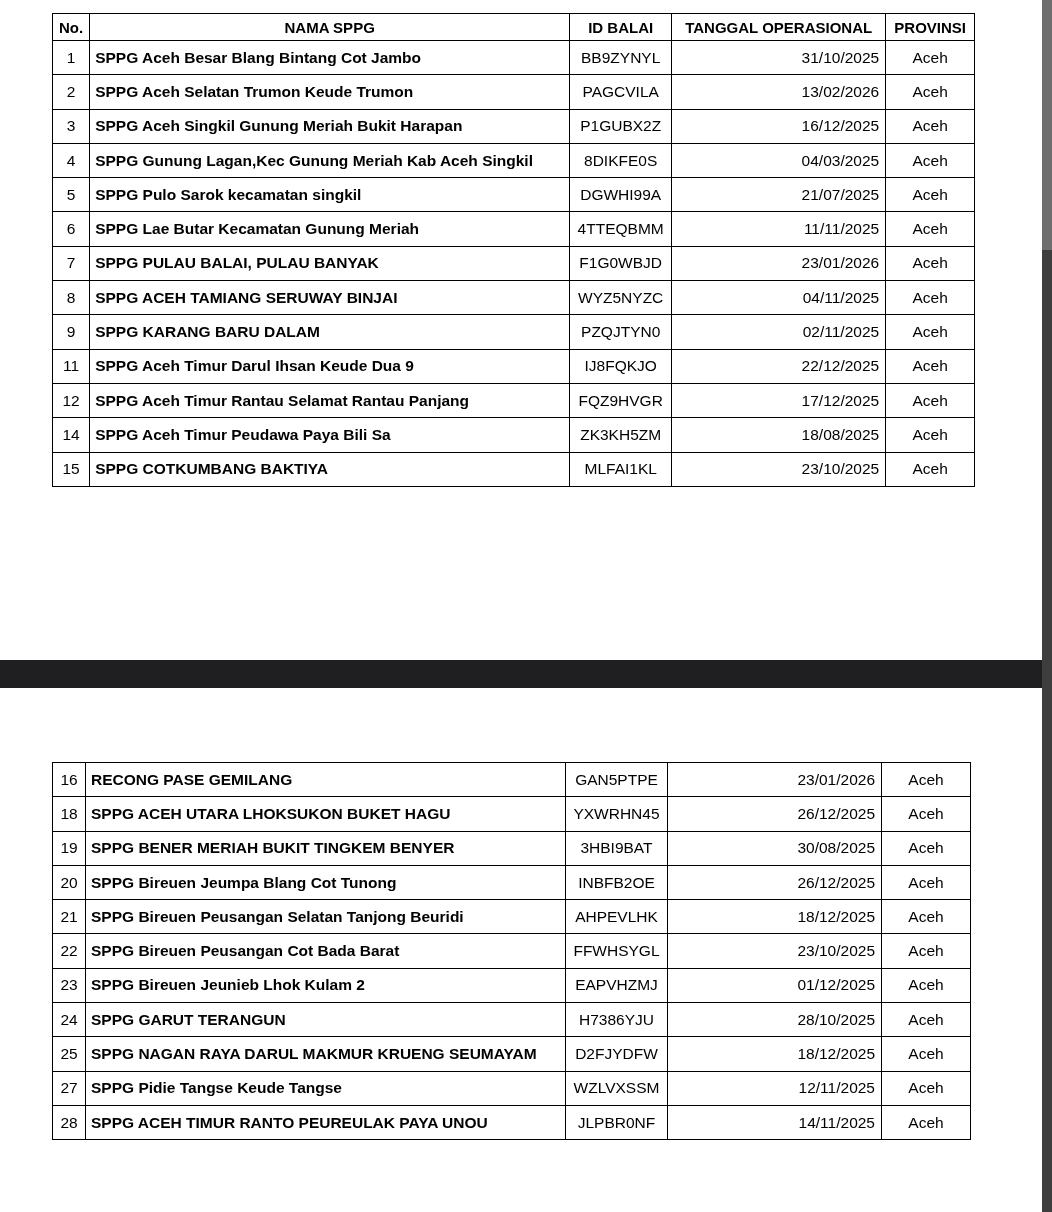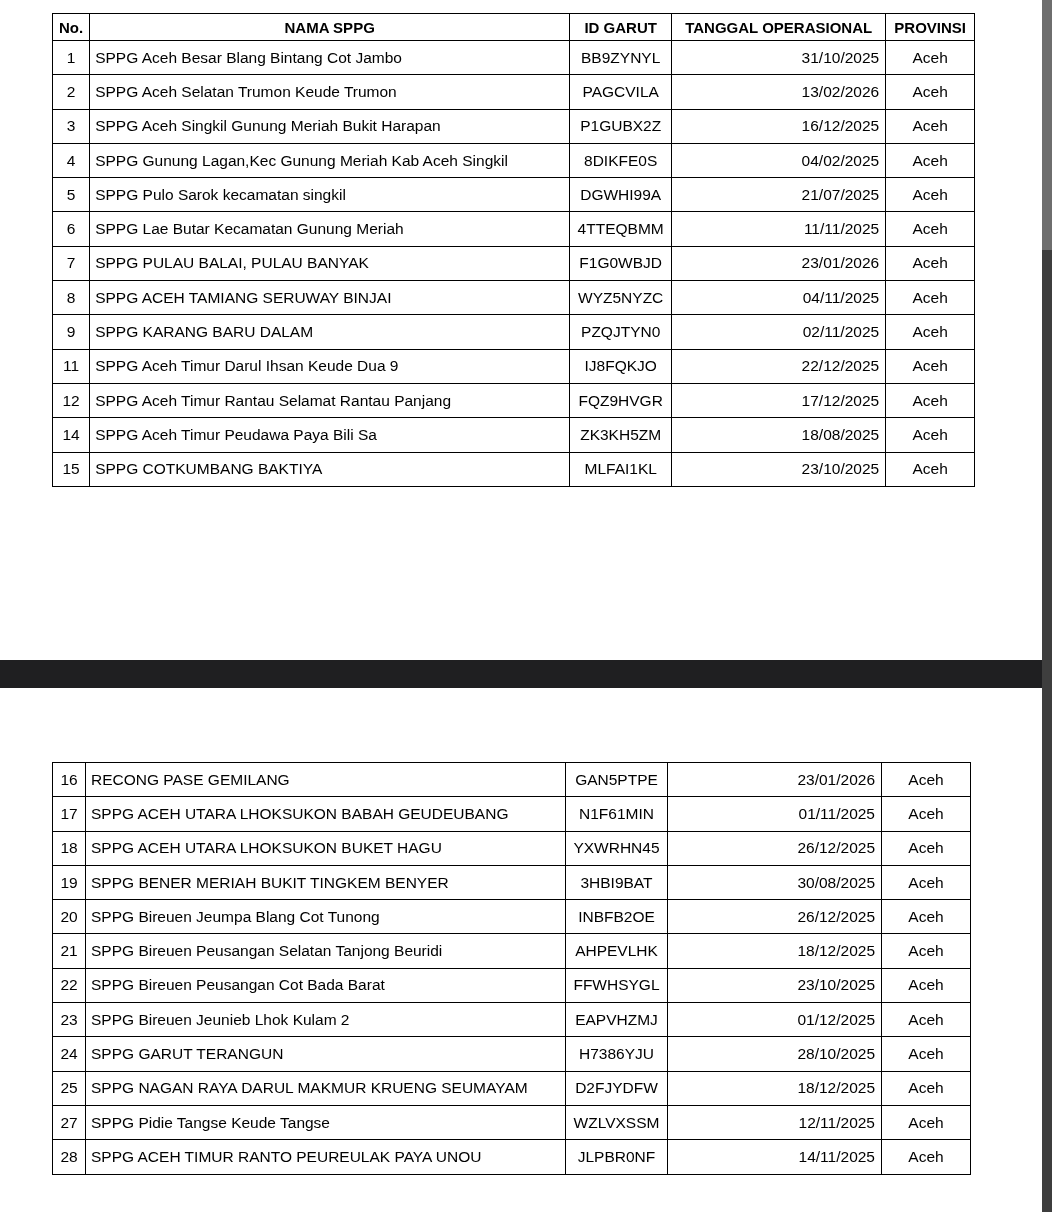--- a/index.html
+++ b/index.html
@@ -81,32 +81,32 @@
   }
 
   
   .col-no    { width: 33px;  text-align: center; }
   .col-nama  { width: 480px; text-align: left;   }
   .col-id    { width: 102px; text-align: center; }
   .col-tgl   { width: 214px; text-align: right; }
   .col-prov  { width: 89px;  text-align: center; }
 
   .col-no.cell    { font-size: 15.5px; }
-  .col-nama.cell  { padding-left: 5px; }
+  .col-nama.cell  { padding-left: 5px; font-weight: bold; }
 </style>
 </head>
 <body>
 
 <div class="page-surface" id="page-one">
   <table class="sppg-table" id="table-one">
     <thead>
       <tr>
         <th class="col-no">No.</th>
         <th class="col-nama">NAMA SPPG</th>
-        <th class="col-id">ID GARUT</th>
+        <th class="col-id">ID BALAI</th>
         <th class="col-tgl">TANGGAL OPERASIONAL</th>
         <th class="col-prov">PROVINSI</th>
       </tr>
     </thead>
     <tbody id="body-one">
         <tr>
           <td class="col-no cell">1</td>
           <td class="col-nama cell">SPPG Aceh Besar Blang Bintang Cot Jambo</td>
           <td class="col-id cell">BB9ZYNYL</td>
           <td class="col-tgl cell">31/10/2025</td>
@@ -123,21 +123,21 @@
           <td class="col-no cell">3</td>
           <td class="col-nama cell">SPPG Aceh Singkil Gunung Meriah Bukit Harapan</td>
           <td class="col-id cell">P1GUBX2Z</td>
           <td class="col-tgl cell">16/12/2025</td>
           <td class="col-prov cell">Aceh</td>
         </tr>
         <tr>
           <td class="col-no cell">4</td>
           <td class="col-nama cell">SPPG Gunung Lagan,Kec Gunung Meriah Kab Aceh Singkil</td>
           <td class="col-id cell">8DIKFE0S</td>
-          <td class="col-tgl cell">04/02/2025</td>
+          <td class="col-tgl cell">04/03/2025</td>
           <td class="col-prov cell">Aceh</td>
         </tr>
         <tr>
           <td class="col-no cell">5</td>
           <td class="col-nama cell">SPPG Pulo Sarok kecamatan singkil</td>
           <td class="col-id cell">DGWHI99A</td>
           <td class="col-tgl cell">21/07/2025</td>
           <td class="col-prov cell">Aceh</td>
         </tr>
         <tr>
@@ -206,27 +206,20 @@
   <table class="sppg-table" id="table-two">
     <tbody id="body-two">
         <tr>
           <td class="col-no cell">16</td>
           <td class="col-nama cell">RECONG PASE GEMILANG</td>
           <td class="col-id cell">GAN5PTPE</td>
           <td class="col-tgl cell">23/01/2026</td>
           <td class="col-prov cell">Aceh</td>
         </tr>
         <tr>
-          <td class="col-no cell">17</td>
-          <td class="col-nama cell">SPPG ACEH UTARA LHOKSUKON BABAH GEUDEUBANG</td>
-          <td class="col-id cell">N1F61MIN</td>
-          <td class="col-tgl cell">01/11/2025</td>
-          <td class="col-prov cell">Aceh</td>
-        </tr>
-        <tr>
           <td class="col-no cell">18</td>
           <td class="col-nama cell">SPPG ACEH UTARA LHOKSUKON BUKET HAGU</td>
           <td class="col-id cell">YXWRHN45</td>
           <td class="col-tgl cell">26/12/2025</td>
           <td class="col-prov cell">Aceh</td>
         </tr>
         <tr>
           <td class="col-no cell">19</td>
           <td class="col-nama cell">SPPG BENER MERIAH BUKIT TINGKEM BENYER</td>
           <td class="col-id cell">3HBI9BAT</td>

